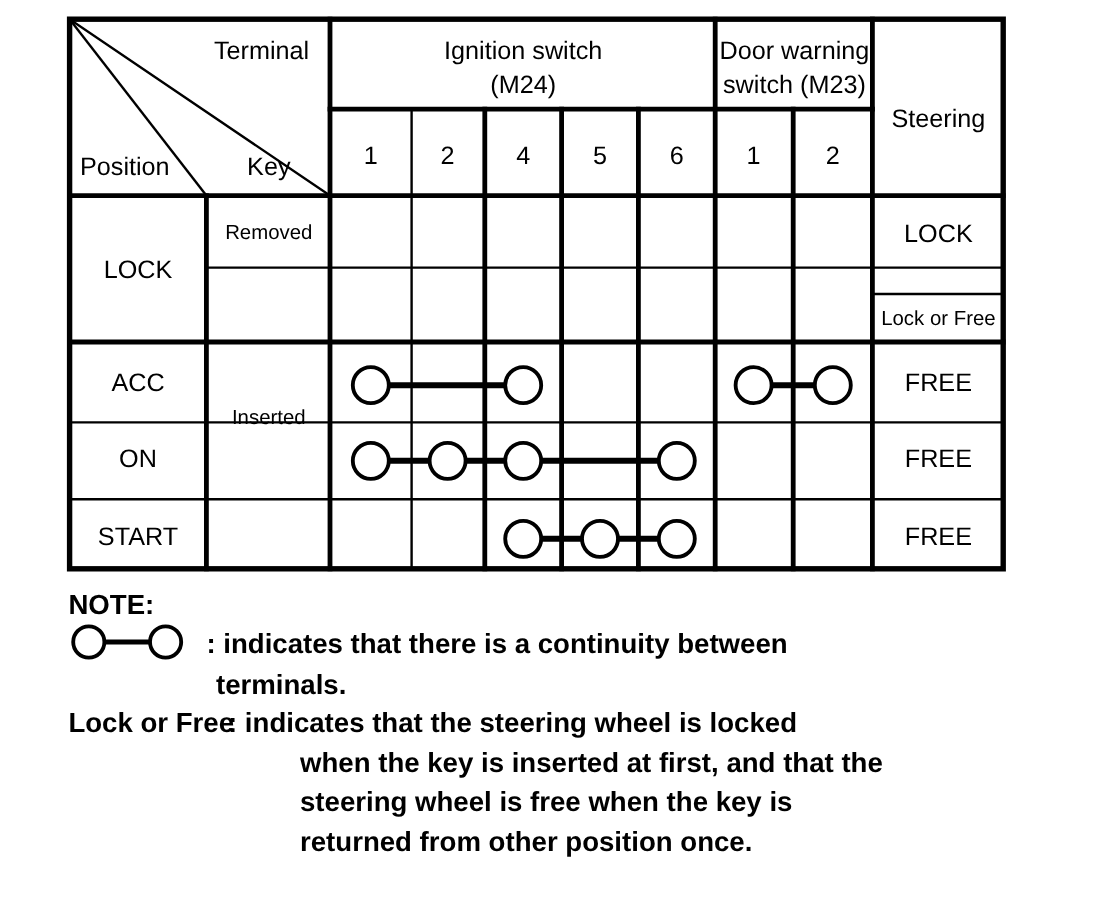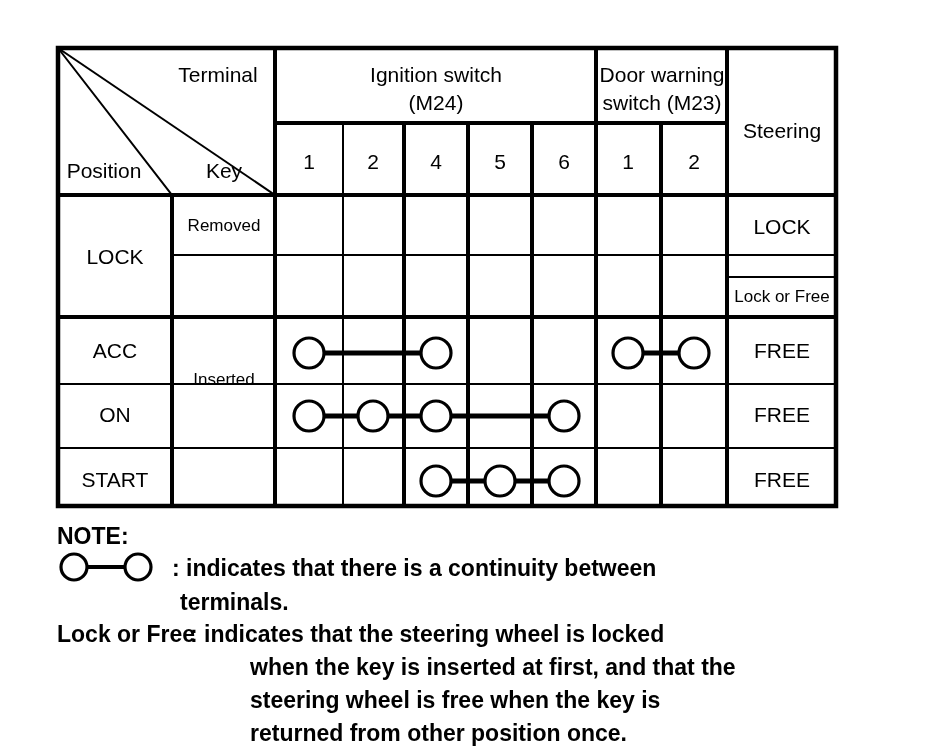--- a/index.html
+++ b/index.html
@@ -13,21 +13,20 @@
     font-family: "Liberation Sans", sans-serif;
     color: #000000;
     position: relative;
     overflow: hidden;
   }
   #root {
     position: absolute;
     left: 0; top: 0;
     width: 928px;
     height: 648px;
-    margin-top: 32px;
   }
   svg.sheet {
     position: absolute;
     left: 0; top: 0;
     width: 928px;
     height: 754px;
   }
   .cellText {
     font-family: "Liberation Sans", sans-serif;
     fill: #000000;

